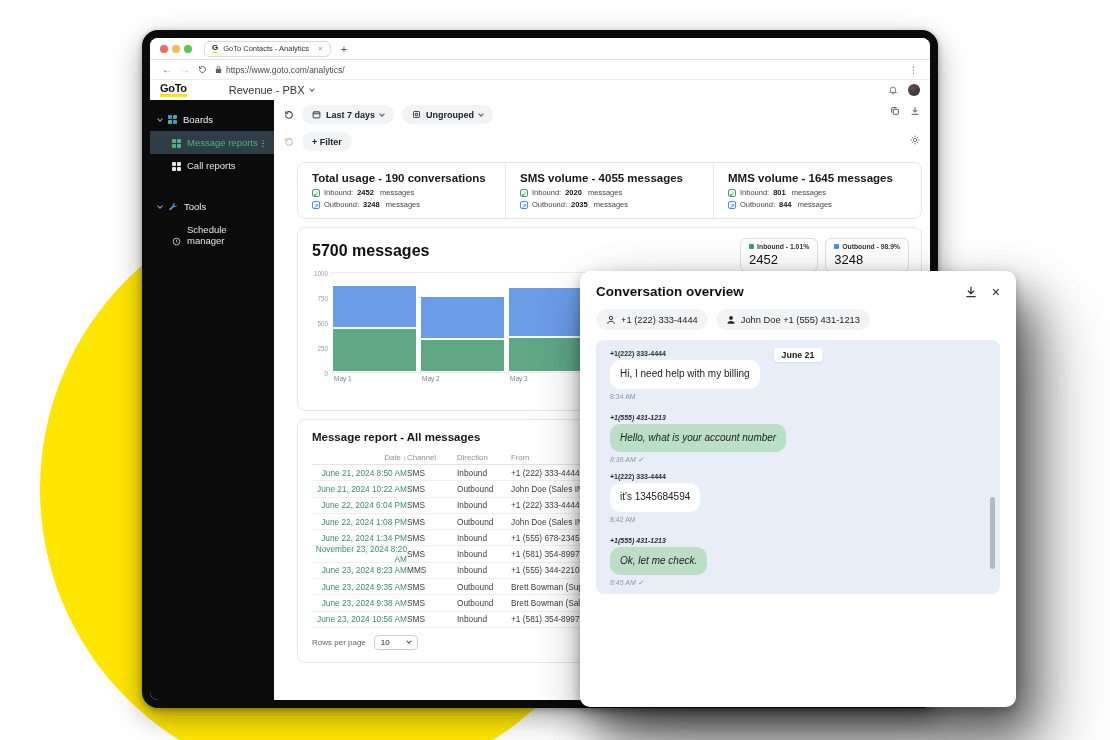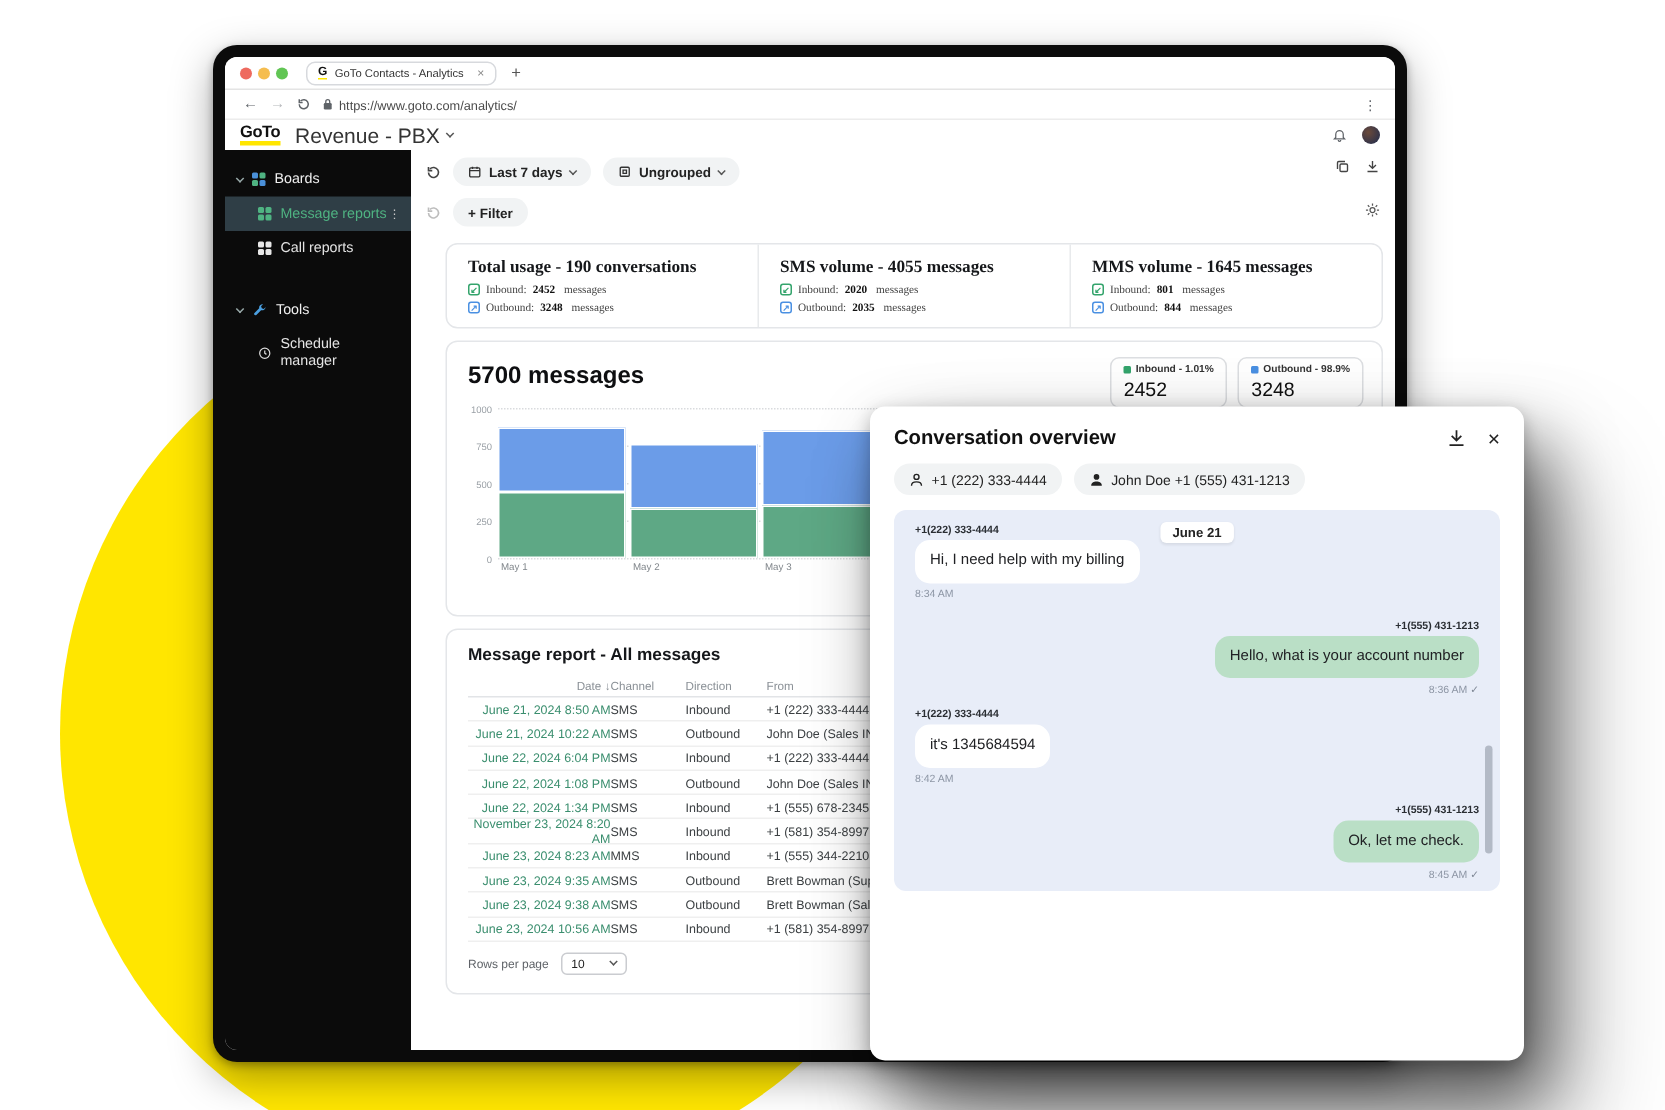--- a/index.html
+++ b/index.html
@@ -24,51 +24,51 @@
 
   .urlbar { height:20px; display:flex; align-items:center; padding:0 12px; border-bottom:1px solid #ececec; gap:8px; flex:0 0 auto; }
   .nav-arrow { color:#5f6368; font-size:10px; }
   .nav-arrow.dim { color:#b7b9bc; }
   .url { font-size:8.5px; color:#4a4a4a; display:flex; align-items:center; gap:4px; }
   .urlbar .spacer { flex:1; }
   .kebab { color:#5f6368; font-size:9px; letter-spacing:0; }
 
   .appbar { height:20px; display:flex; align-items:center; padding:0 10px; gap:10px; flex:0 0 auto; }
   .goto-logo { font-weight:800; font-size:11px; color:#111; border-bottom:3px solid #ffe600; line-height:11px; letter-spacing:-.3px; }
-  .workspace { font-size:14px; color:#333; display:flex; align-items:center; gap:5px; }
+  .workspace { font-size:11px; color:#333; display:flex; align-items:center; gap:5px;margin-left:32px; }
   .appbar .spacer { flex:1; }
   .avatar { width:12px; height:12px; border-radius:50%; background:radial-gradient(circle at 35% 35%, #6b4a3a, #1d2b4f); }
 
   .bwin-body { flex:1; display:flex; min-height:0; }
 
   
   .sidebar { width:124px; background:#0b0b0b; color:#e8e8e8; padding-top:8px; flex:0 0 auto; }
   .side-group { display:flex; align-items:center; gap:6px; padding:6px 8px; font-size:9.5px; color:#f0f0f0; }
-  .side-item { display:flex; align-items:center; gap:6px; padding:6px 8px 6px 22px; font-size:9.5px; color:#e4e4e4; position:relative; }
+  .side-item { display:flex; align-items:flex-end; gap:6px; padding:6px 8px 6px 22px; font-size:9.5px; color:#e4e4e4; position:relative; }
   .side-item.selected { background:#2f3e46; color:#4fb382; }
   .side-item .kebab-i { position:absolute; right:7px; color:#c9c9c9; font-size:8px; }
   .chev { width:4px; height:4px; border-right:1.2px solid #9aa; border-bottom:1.2px solid #9aa; transform:rotate(-45deg) ; display:inline-block; }
   .chev.down { transform:rotate(45deg); margin-top:-2px; }
   .chev.dark { border-color:#555; }
   .gridicon { display:grid; grid-template-columns:4px 4px; grid-template-rows:4px 4px; gap:1px; }
   .gridicon span { border-radius:1px; }
   .side-gap { height:18px; }
 
   
   .main { flex:1; background:#fff; position:relative; overflow:hidden; }
   .toolbar { display:flex; align-items:center; gap:8px; padding:5px 10px 3px 10px; position:relative; }
   .pill { display:flex; align-items:center; gap:5px; background:#f1f3f4; border-radius:12px; height:19px; padding:0 10px; font-size:9px; font-weight:bold; color:#222; }
   .icon-btn { display:flex; align-items:center; }
   .tb-right { position:absolute; right:10px; top:6px; display:flex; gap:10px; align-items:center; }
   .refresh-dim { opacity:.35; }
 
   .card { border:1px solid #e4e6e9; border-radius:8px; background:#fff; margin:8px 8px 0 23px; }
   
   .summary { display:flex; padding:0; }
-  .sum-sec { flex:1; padding:9px 14px;font-family:Liberation Serif, serif; }
+  .sum-sec { flex:1; padding:9px 14px; }
   .sum-sec + .sum-sec { border-left:1px solid #e8eaec; }
   .sum-title { font-size:11.5px; font-weight:bold; color:#15171a; margin-bottom:4px; }
   .sum-row { display:flex; align-items:center; gap:4px; font-size:7.5px; color:#444; margin-top:3px; }
   .io { width:8px; height:8px; border-radius:2px; font-size:6px; line-height:8px; text-align:center; font-weight:bold; }
   .io.in { border:1px solid #34a46c; color:#34a46c; }
   .io.out { border:1px solid #4a90e2; color:#4a90e2; }
   .sum-row b { color:#111; }
 
   
   .usage { padding:11px 14px 8px 14px; position:relative; height:184px; }
@@ -106,21 +106,21 @@
   .modal { position:absolute; left:580px; top:271px; width:436px; height:436px; background:#fff; border-radius:10px; z-index:5; padding:13px 16px 14px 16px; box-shadow:14px 24px 45px rgba(0,0,0,.5), 30px 45px 70px rgba(0,0,0,.35), 0 4px 12px rgba(0,0,0,.25); }
   .modal-head { display:flex; align-items:center; }
   .modal-title { font-size:13.5px; font-weight:bold; color:#111; flex:1; }
   .modal-icons { display:flex; gap:14px; align-items:center; }
   .chips { display:flex; gap:8px; margin-top:10px; }
   .chip { display:flex; align-items:center; gap:5px; background:#f1f3f4; border-radius:13px; height:21px; padding:0 10px; font-size:9.3px; color:#222; }
   .chat { margin-top:10px; background:#e8edf8; border-radius:8px; height:254px; position:relative; padding:10px 14px; overflow:hidden; }
   .date-chip { position:absolute; left:50%; transform:translateX(-50%); top:8px; background:#fff; border-radius:4px; padding:2px 8px; font-size:8.8px; font-weight:bold; color:#222; box-shadow:0 1px 2px rgba(0,0,0,.08); }
   .msg { margin-bottom:9px; display:flex; flex-direction:column; }
   .msg.left { align-items:flex-start; }
-  .msg.right { align-items:flex-end; margin-top:14px; }
+  .msg.right { align-items:flex-start; margin-top:14px;font-style:italic; }
   .sender { font-size:7px; font-weight:bold; color:#2a2e33; margin-bottom:3px; }
   .bubble { border-radius:10px; padding:7px 10px; font-size:10px; color:#202124; line-height:1.45; }
   .msg.left .bubble { background:#fff; max-width:150px; }
   .msg.right .bubble { background:#badfc6; max-width:190px; }
   .mtime { font-size:7px; color:#8d96a5; margin-top:4px; }
   .chk { color:#7d8694; }
   .chat-scrollbar { position:absolute; right:5px; top:157px; width:5px; height:72px; border-radius:3px; background:#b3bac6; }
 
   svg { display:block; }
 </style>

